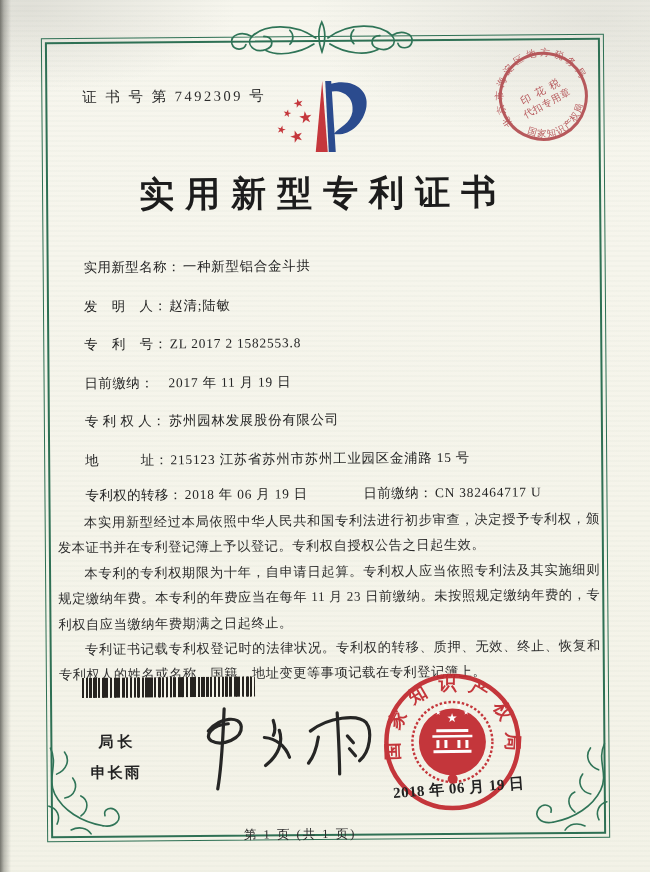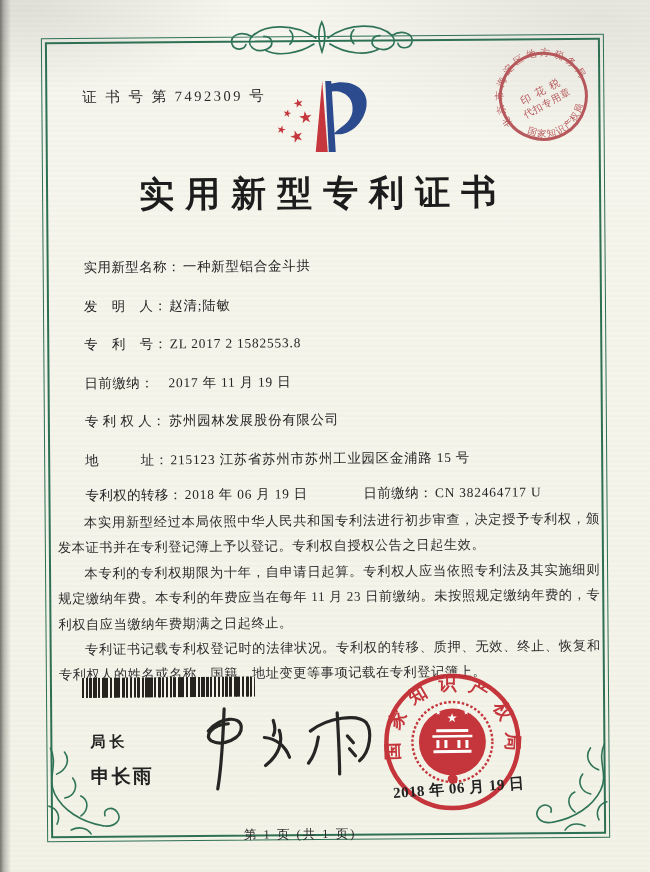--- a/index.html
+++ b/index.html
@@ -32,22 +32,22 @@
   .row .pair2{position:absolute;left:278px;top:0;white-space:nowrap;}
   .paras{left:57px;top:508px;width:542px;font-size:13.2px;line-height:25.4px;
          color:#2e2e2e;text-align:justify;letter-spacing:.6px;}
   .paras p{margin:0;text-indent:2em;}
   .barcode{left:80px;top:676px;width:173px;height:20px;
            background:
              repeating-linear-gradient(90deg,#26231f 0 2px,rgba(0,0,0,0) 2px 4px),
              repeating-linear-gradient(90deg,#26231f 0 1px,rgba(0,0,0,0) 1px 7px),
              repeating-linear-gradient(90deg,#26231f 0 2px,rgba(0,0,0,0) 2px 11px);
            background-color:#f5f4ea;}
-  .sig-title{left:88px;top:731px;font-size:15px;color:#222;letter-spacing:4px;font-weight:600;font-family:"Liberation Sans",sans-serif;}
-  .sig-name{left:88px;top:762px;font-size:19px;color:#222;letter-spacing:2px;font-weight:600;font-family:"Liberation Sans",sans-serif;}
+  .sig-title{left:96px;top:731px;font-size:15px;color:#222;letter-spacing:4px;font-weight:600;font-family:"Liberation Sans",sans-serif;}
+  .sig-name{left:88px;top:762px;font-size:15px;color:#222;letter-spacing:2px;font-weight:600;font-family:"Liberation Sans",sans-serif;}
   .seal-date{left:377px;top:780px;width:158px;text-align:center;font-size:15px;font-weight:600;
              color:#222;letter-spacing:.5px;transform:rotate(-4deg);}
   .footer{left:-28px;top:826px;width:650px;text-align:center;font-size:12.5px;letter-spacing:2px;color:#2c2c2c;}
   svg{overflow:visible;}
   svg text{font-family:"Liberation Serif","DejaVu Serif",serif;}
 </style>
 </head>
 <body>
 
 <div class="scan"></div>

